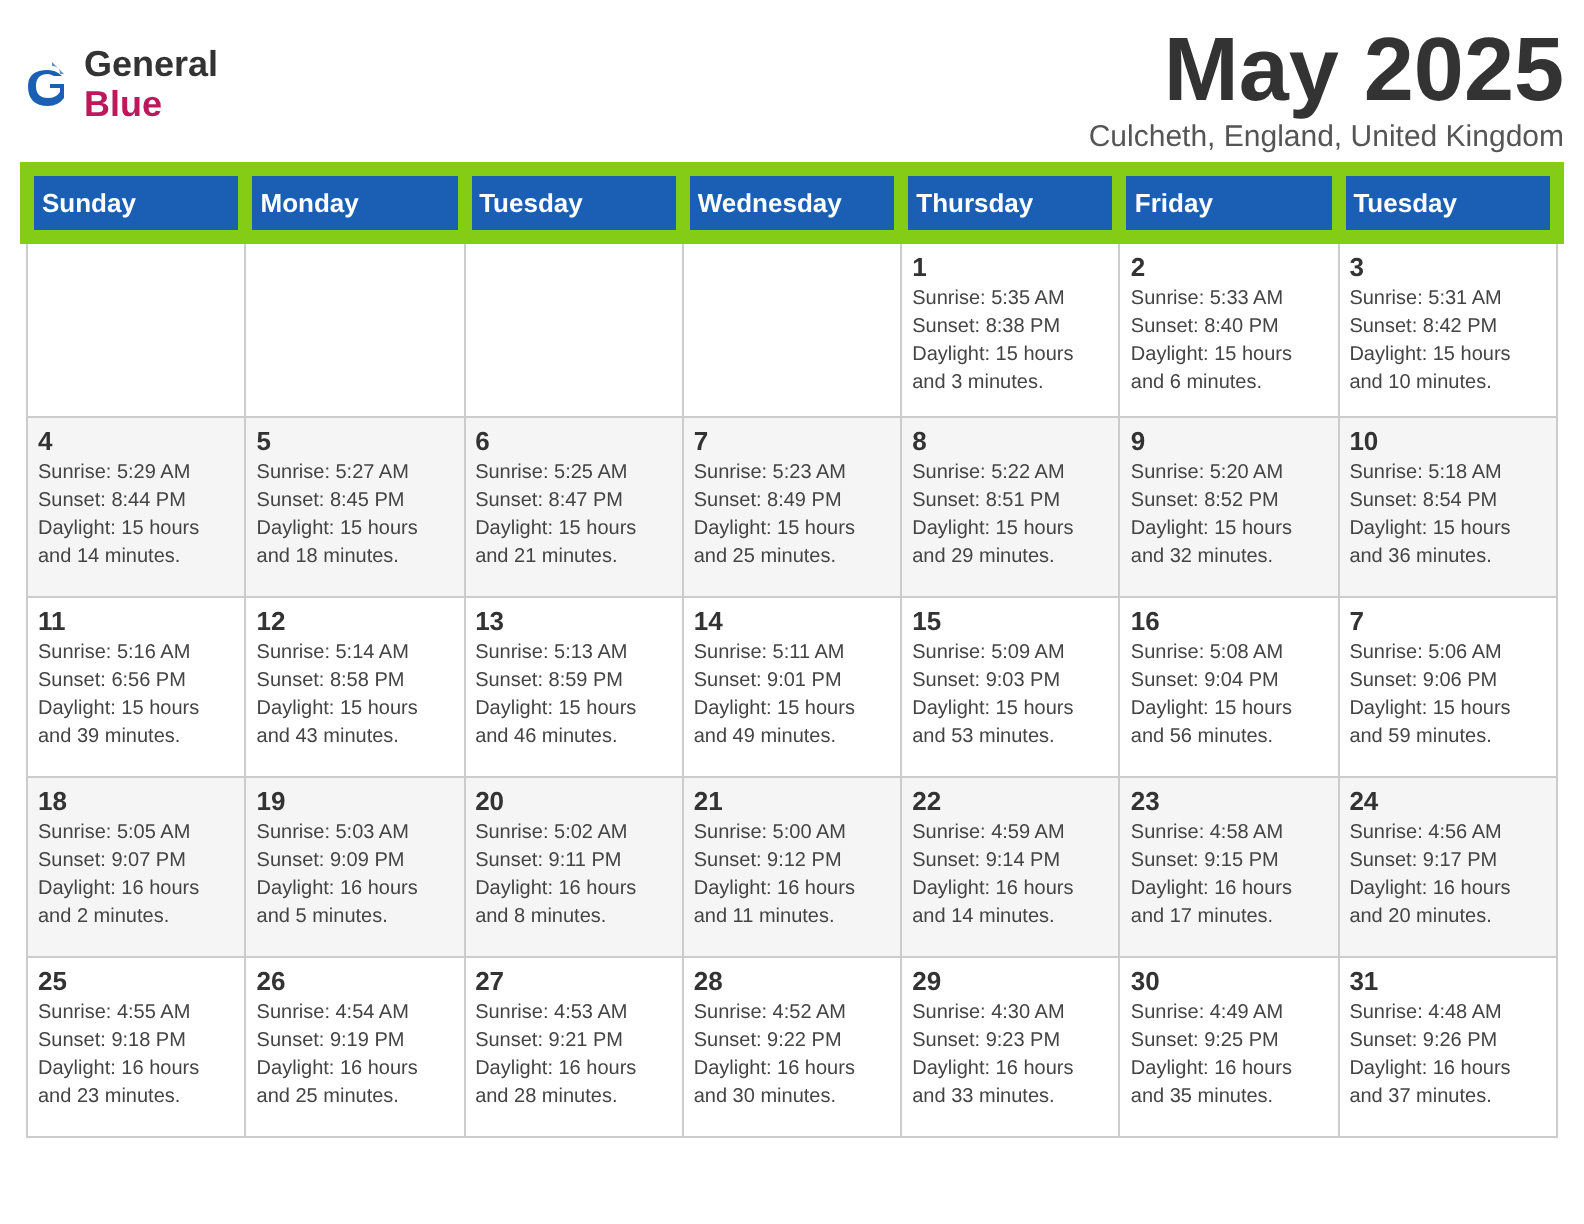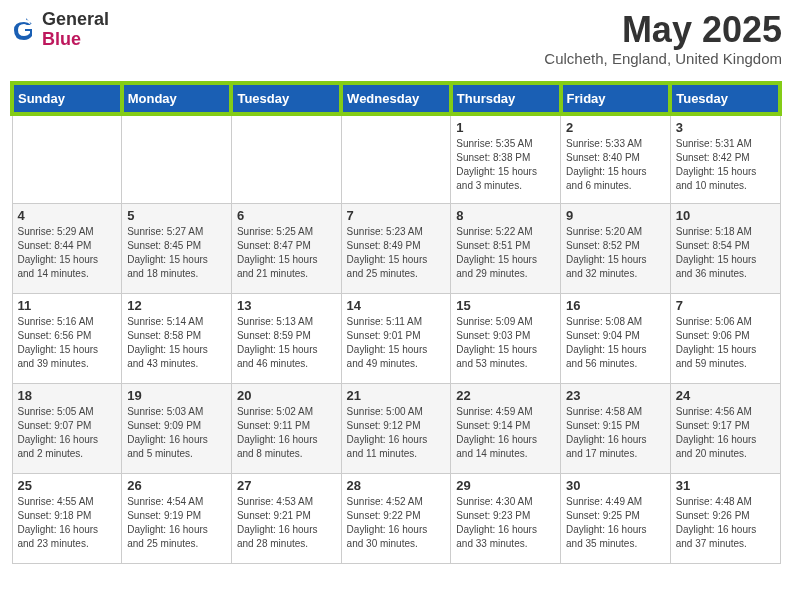--- a/index.html
+++ b/index.html
@@ -6,22 +6,22 @@
     body {
       font-family: Arial, sans-serif;
       background: #fff;
       width: 792px;
       min-height: 612px;
       padding: 10px;
     }
     .header {
       display: flex;
       justify-content: space-between;
-      align-items: flex-start;
-      margin-bottom: 14px;
+      align-items: center;
+      margin-bottom: 4px;
     }
     .logo {
       display: flex;
       align-items: center;
     }
     .logo-text {
       font-size: 18px;
       font-weight: bold;
       line-height: 1.1;
     }
@@ -29,42 +29,42 @@
     .logo-blue { color: #be185d; }
     .logo-icon {
       width: 28px;
       height: 28px;
       margin-right: 4px;
     }
     .title-block {
       text-align: right;
     }
     .month-year {
-      font-size: 36px;
+      font-size: 45px;
       font-weight: bold;
       color: #333;
       line-height: 1.1;
     }
     .location {
       font-size: 15px;
       color: #555;
     }
     table {
       width: 100%;
       border-collapse: collapse;
       table-layout: fixed;
     }
     thead th {
       background: #1a5fb4;
       color: #fff;
       font-size: 13px;
       font-weight: bold;
       padding: 6px 4px;
       text-align: left;
-      border: 4px solid #84cc16;
+      border: 7px solid #84cc16;
     }
     tbody td {
       border: 1px solid #ccc;
       vertical-align: top;
       padding: 4px 5px;
       font-size: 10.5px;
       color: #333;
       height: 90px;
       background: #fff;
     }

